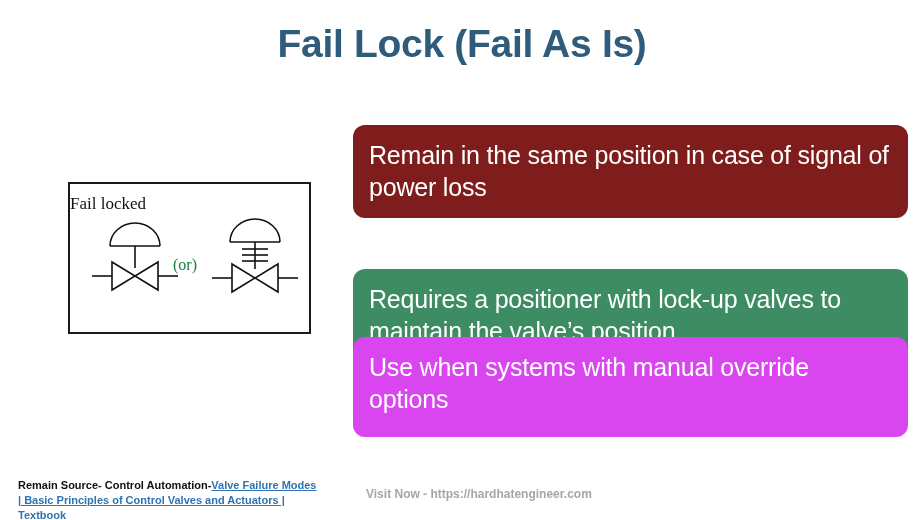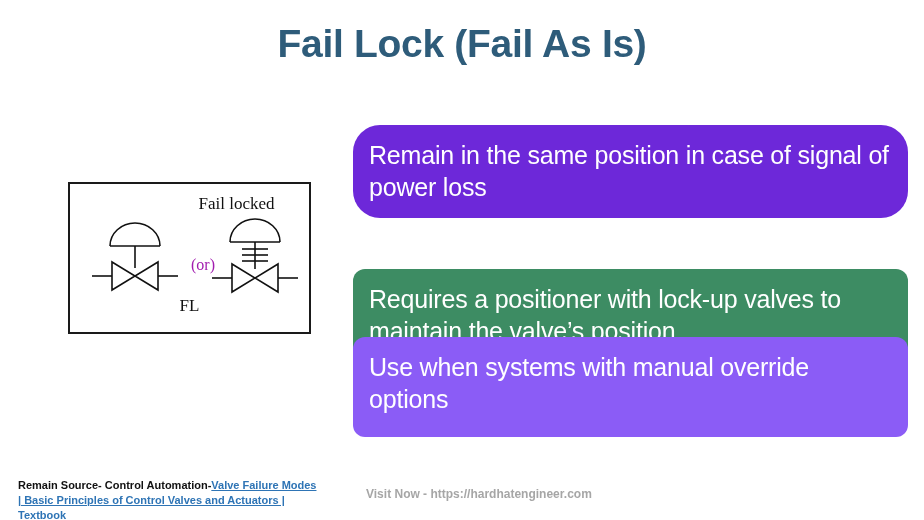--- a/index.html
+++ b/index.html
@@ -39,45 +39,44 @@
     height: 152px;
     border: 2px solid #1a1a1a;
     box-sizing: border-box;
     background: #ffffff;
   }
   #diagram-caption-top {
     position: absolute;
     left: 0;
     top: 10px;
     width: 100%;
-    text-align: center;
+    text-align: left;
     font-family: "Liberation Serif", serif;
     font-size: 17px;
     color: #111111;
-    padding-left: 47px;
   }
   #diagram-caption-bottom {
     position: absolute;
     left: 0;
     top: 112px;
     width: 100%;
     text-align: center;
     font-family: "Liberation Serif", serif;
     font-size: 17px;
     color: #111111;
   }
   #diagram-or-label {
     position: absolute;
     left: 103px;
     top: 72px;
     width: 42px;
-    text-align: right;
+    text-align: left;
     font-family: "Liberation Serif", serif;
     font-size: 16px;
-    color: #a21caf;
+    color: #15803d;
   }
   .valve-svg {
     position: absolute;
   }
   #valve-left-symbol { left: 20px; top: 38px; }
   #valve-right-symbol { left: 140px; top: 32px; }
 
   
   .card {
     position: absolute;
@@ -164,26 +163,25 @@
       <line x1="32" y1="45" x2="58" y2="45"></line>
 
       <path d="M 22 48 L 22 76 L 45 62 Z"></path>
       <path d="M 68 48 L 68 76 L 45 62 Z"></path>
 
       <line x1="2" y1="62" x2="22" y2="62"></line>
       <line x1="68" y1="62" x2="88" y2="62"></line>
     </g>
   </svg>
 
-  <div id="diagram-caption-bottom">FL</div>
 </div>
 
-<div class="card" id="card-1" style="background: #6d28d9; border-radius: 27px;">Remain in the same position in case of signal of power loss</div>
+<div class="card" id="card-1" style="background: #7f1d1d;">Remain in the same position in case of signal of power loss</div>
 
 <div class="card" id="card-2" style="background: rgb(61, 140, 99); margin-top: 37px;">Requires a positioner with lock-up valves to maintain the valve’s position</div>
 
-<div class="card" id="card-3" style="background: #8b5cf6;">Use when systems with manual override options</div>
+<div class="card" id="card-3" style="background: #d946ef;">Use when systems with manual override options</div>
 
 <div id="source-credit">
   <span>Remain Source- Control Automation-</span><a href="#" id="source-link">Valve Failure Modes | Basic Principles of Control Valves and Actuators | Textbook</a>
 </div>
 
 <div id="visit-now">Visit Now - https://hardhatengineer.com</div>
 
 </body></html>

